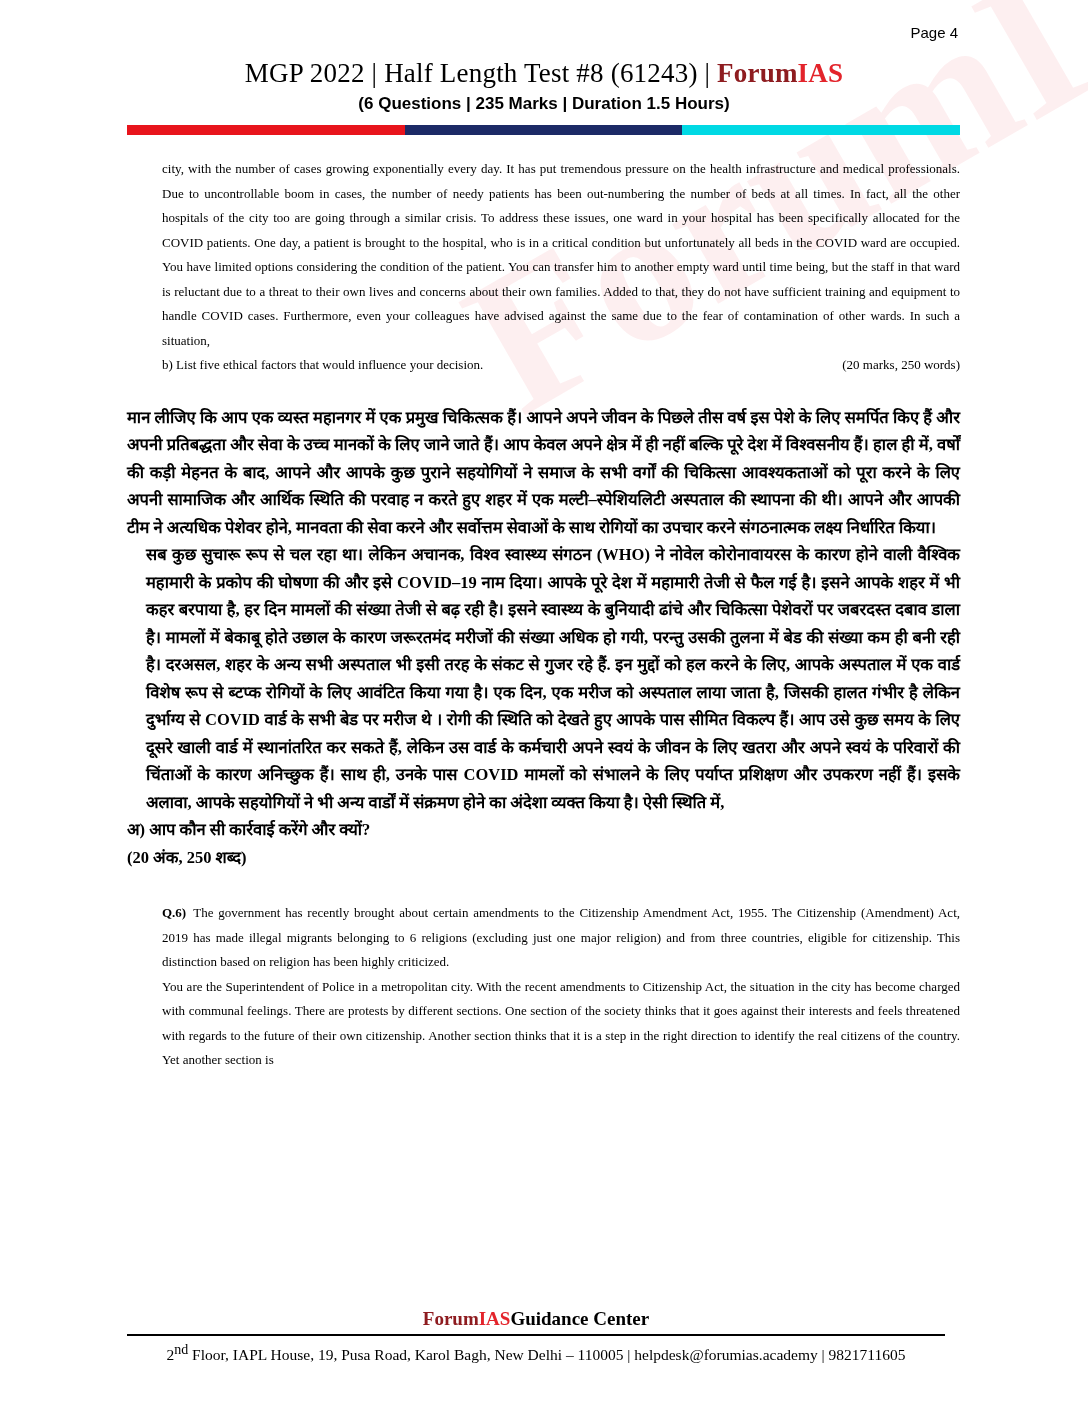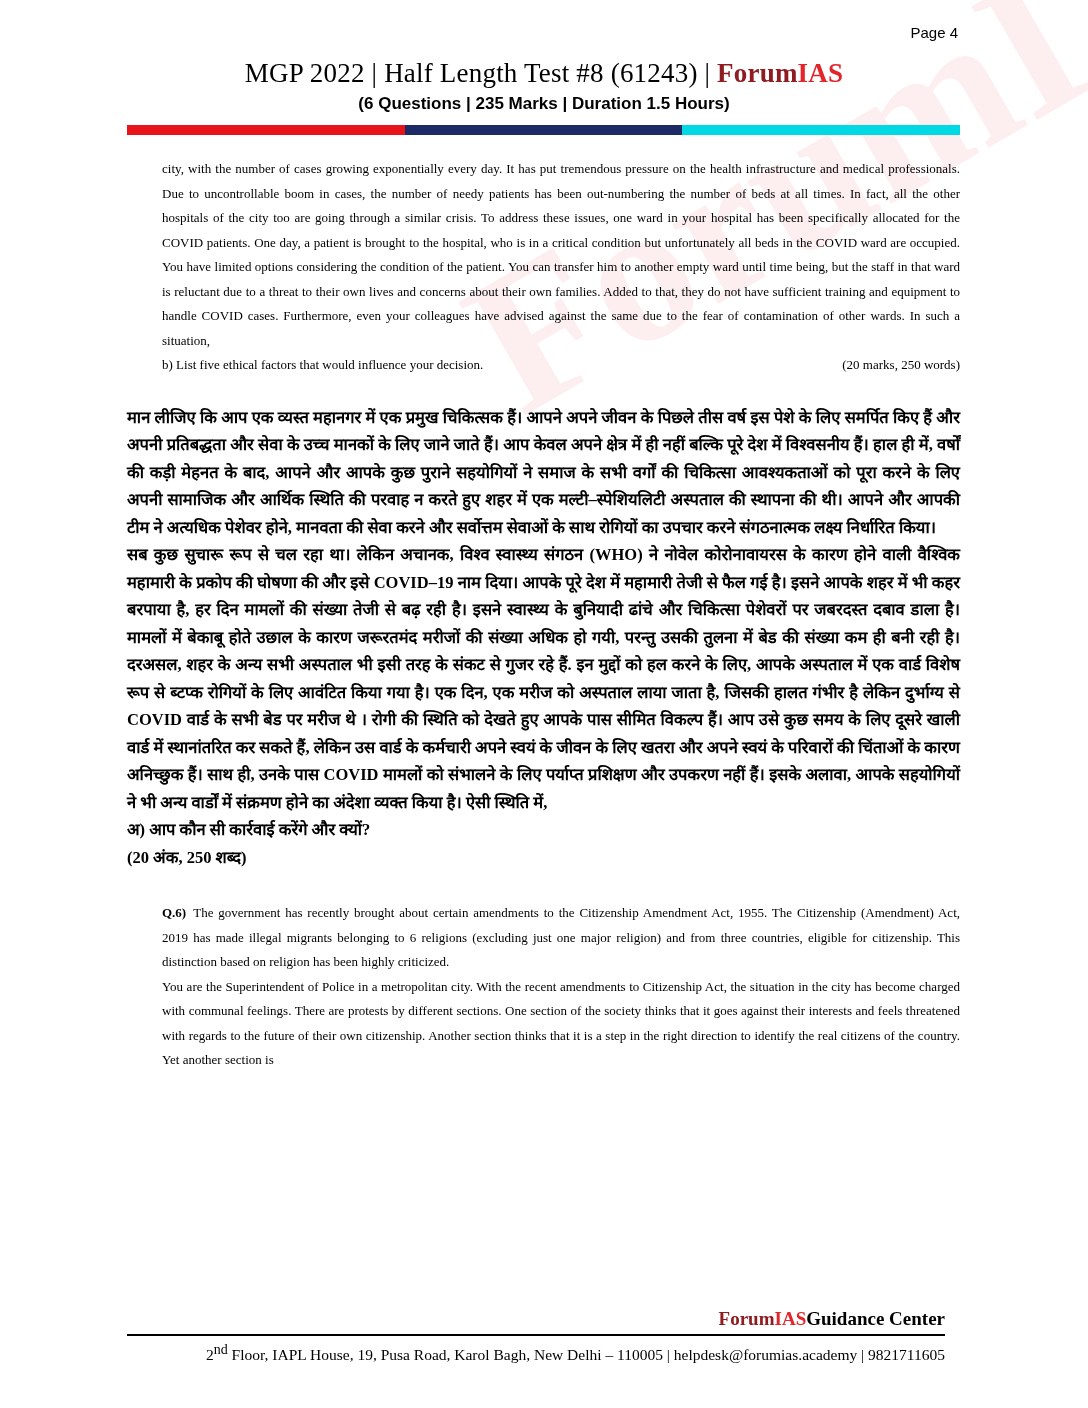--- a/index.html
+++ b/index.html
@@ -29,26 +29,26 @@
   }
   .color-bar { display: flex; height: 10px; margin: 11px 128px 0 127px; }
   .color-bar span { flex: 1 1 0; display: block; }
   .content { position: relative; z-index: 1; padding: 22px 128px 0 127px; }
   p { margin: 0; }
   .en { font-size: 13px; line-height: 24.5px; margin-left: 35px; }
   .hi { font-size: 16.5px; line-height: 27.5px; font-weight: bold; }
   .para { text-align: justify; }
   .line-flex { display: flex; justify-content: space-between; align-items: baseline; }
   .para.hi { margin-top: 26px; }
-  .para.hi.np { margin-top: 0; }
+  .para.hi.np { margin-top: 0; margin-left: 19px; }
   .q6 { margin-top: 30px; }
   .q-label { margin-right: 7px; font-family: Liberation Serif, serif; }
   .footer {
     position: absolute; left: 127px; right: 143px; bottom: 44px;
-    text-align: right; z-index: 1;
+    text-align: center; z-index: 1;
   }
   .footer-brand { font-size: 19px; font-weight: bold; }
   .footer-brand .brand-forum { color: #8e1c20; }
   .footer-brand .brand-ias { color: #e3242b; }
   .footer-brand .center-label { color: #000; }
   .footer-rule { height: 2px; background: #000; margin-top: 4px; }
   .footer-address { margin-top: 6px; font-size: 15.5px; }
   sup { font-size: 14px; }
 </style>
 </head>

